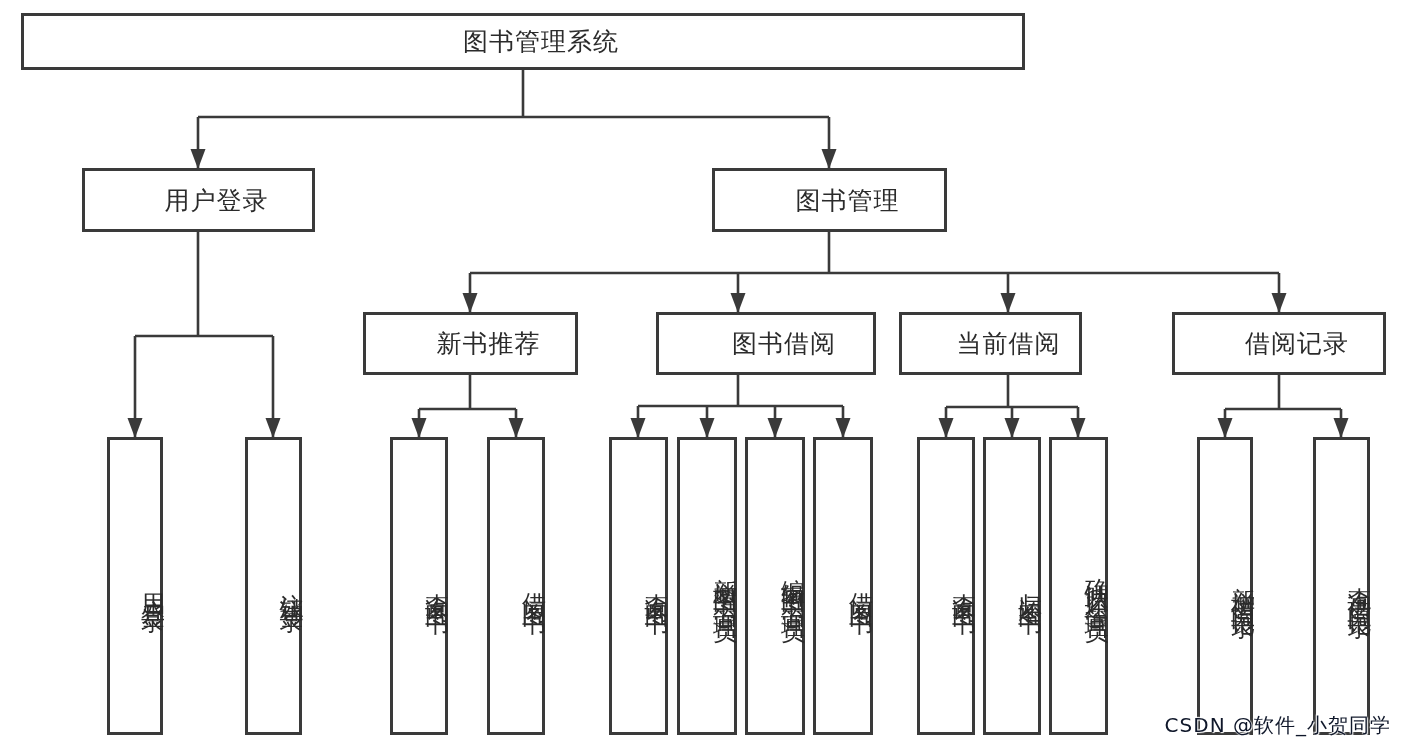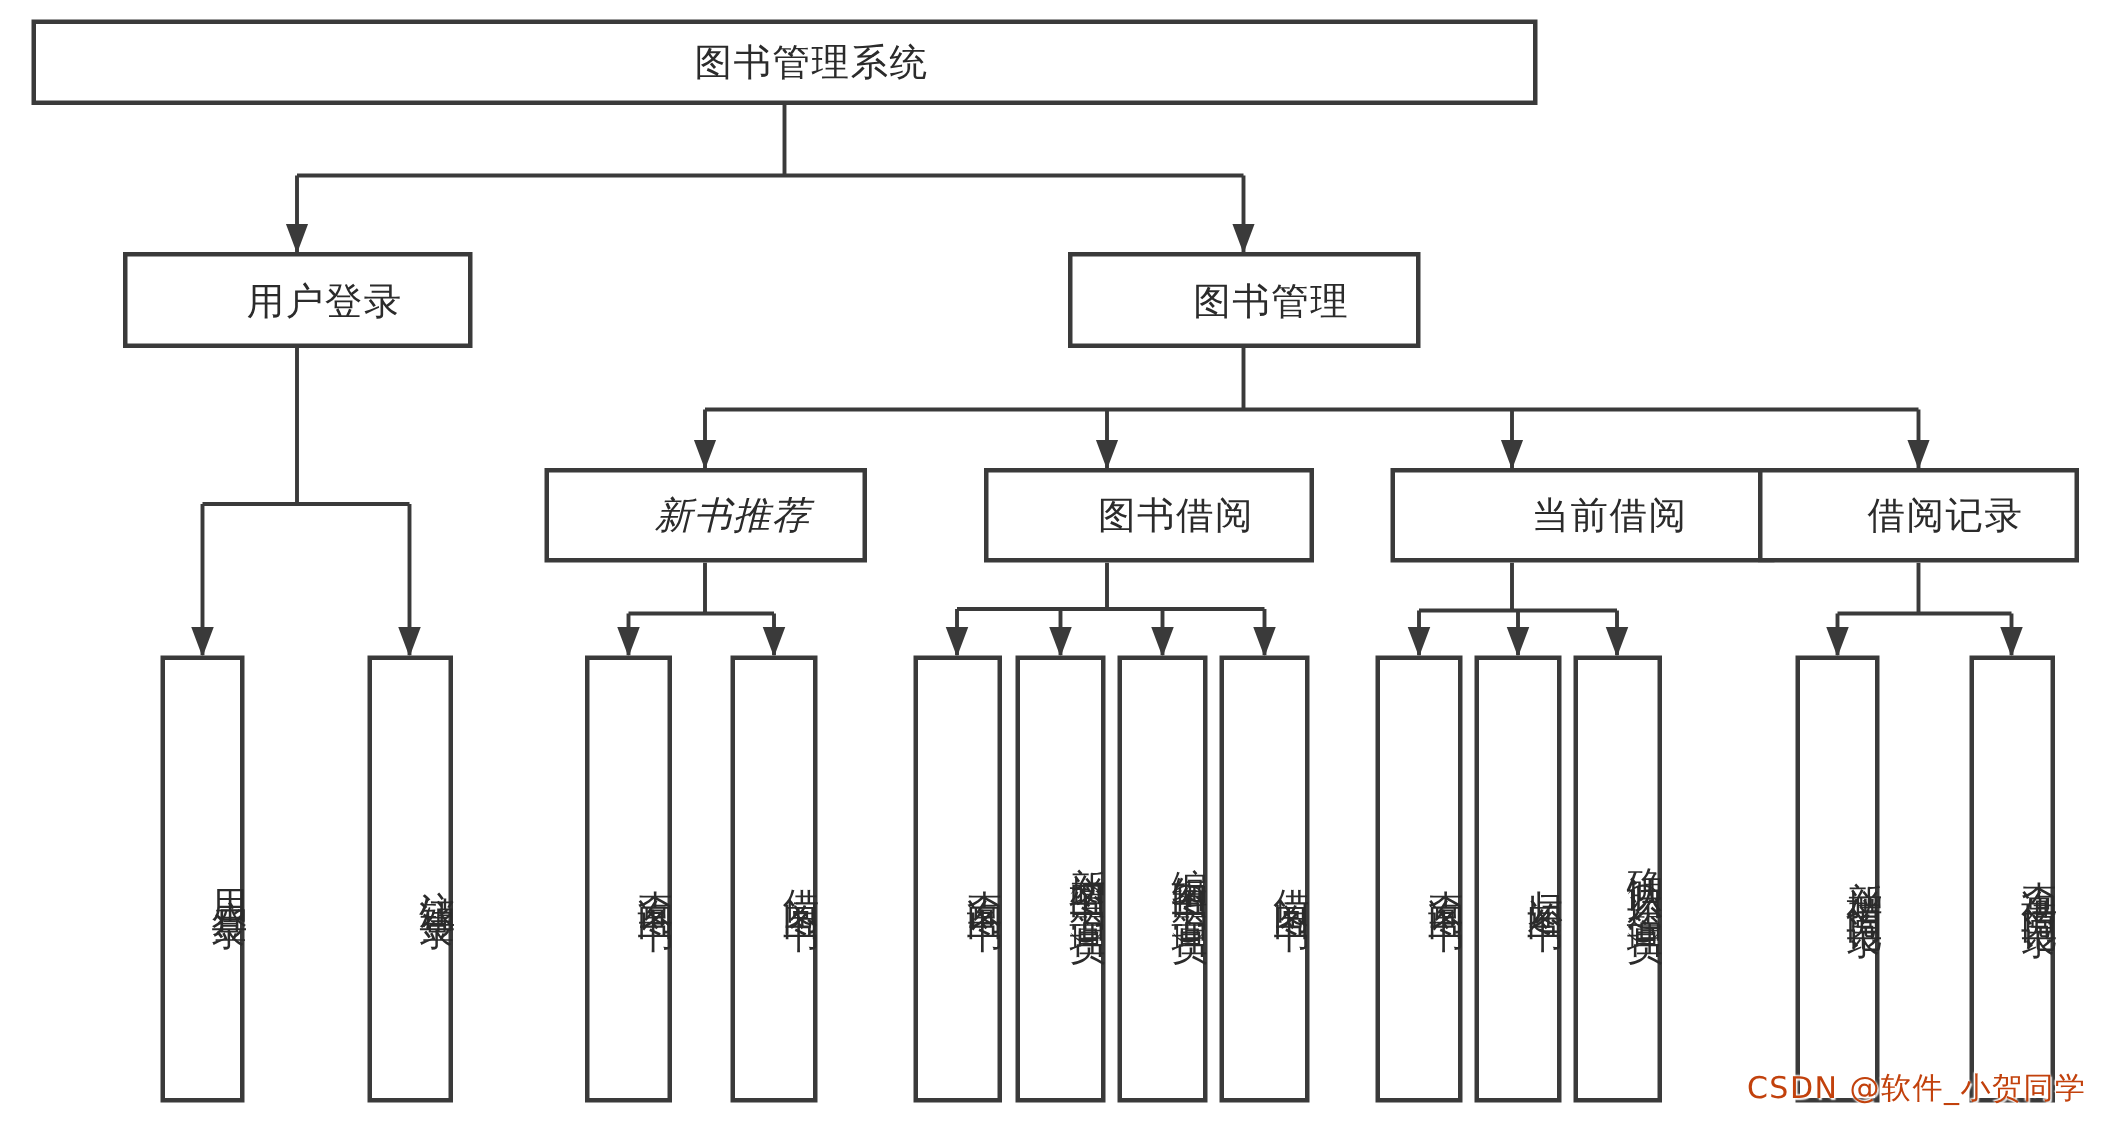--- a/index.html
+++ b/index.html
@@ -48,21 +48,21 @@
     font-size: 24px;
     letter-spacing: 6px;
     line-height: 1;
     white-space: nowrap;
   }
   .watermark {
     position: absolute;
     top: 712px;
     right: 14px;
     font-size: 20px;
-    color: #c2410c;
+    color: #0f172a;
     letter-spacing: 1px;
     text-shadow: 0 0 2px #ffffff, 1px 1px 1px #ffffff, -1px -1px 1px #ffffff;
     white-space: nowrap;
     z-index: 5;
   }
 </style>
 </head>
 <body>
 
 <div id="canvas">
@@ -109,27 +109,27 @@
     <span>图书管理系统</span>
   </div>
 
   <div class="node h-node" style="left:82px; top:168px; width:233px; height:64px;">
     <span>用户登录</span>
   </div>
   <div class="node h-node" style="left:712px; top:168px; width:235px; height:64px;text-align:center;">
     <span>图书管理</span>
   </div>
 
-  <div class="node h-node" style="left:363px; top:312px; width:215px; height:63px;font-style:italic;">
+  <div class="node h-node" style="left:363px; top:312px; width:215px; height:63px;">
     <span>新书推荐</span>
   </div>
   <div class="node h-node" style="left:656px; top:312px; width:220px; height:63px;">
     <span>图书借阅</span>
   </div>
-  <div class="node h-node" style="left:899px; top:312px; width:256px; height:63px;margin-left:28px;">
+  <div class="node h-node" style="left:899px; top:312px; width:183px; height:63px;">
     <span>当前借阅</span>
   </div>
   <div class="node h-node" style="left:1172px; top:312px; width:214px; height:63px;text-align:right;">
     <span>借阅记录</span>
   </div>
 
   <div class="node v-node" style="left:107px; width:56px;">
     <span class="v-label">用户登录</span>
   </div>
   <div class="node v-node" style="left:245px; width:57px;">

